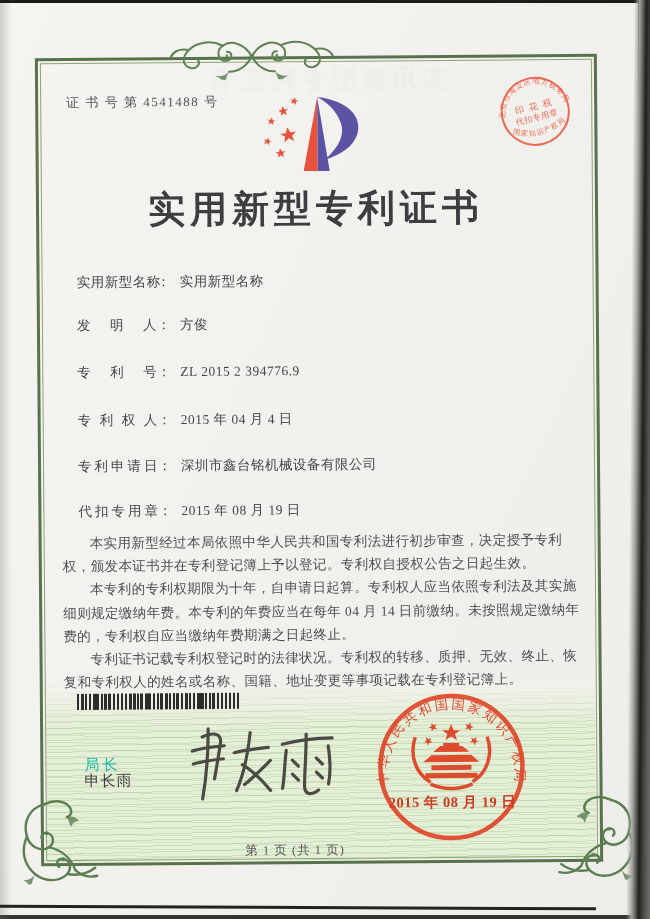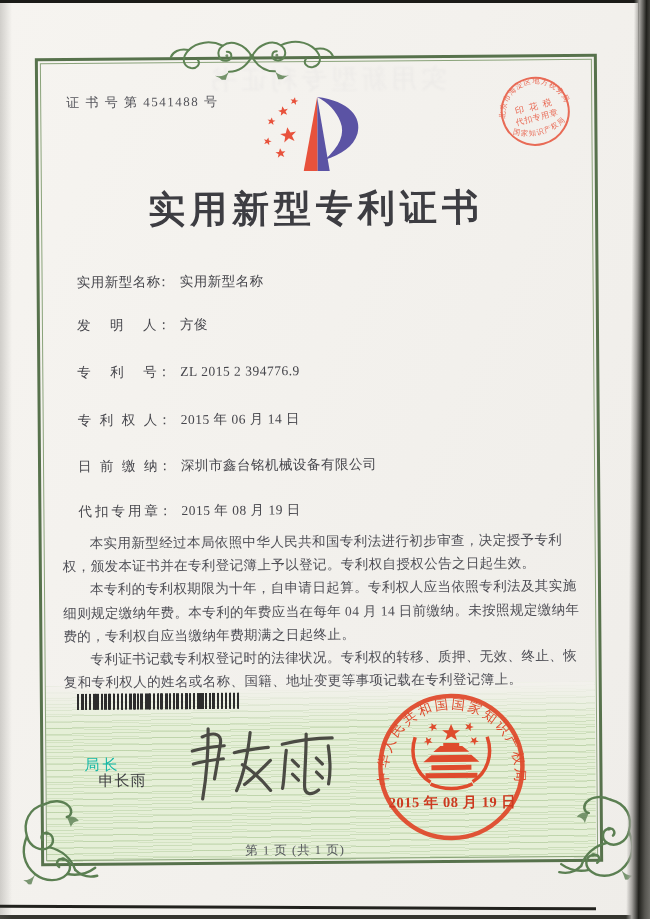--- a/index.html
+++ b/index.html
@@ -44,21 +44,21 @@
   .paras{position:absolute;left:62px;top:530px;width:527px;}
   .paras p{margin:0;text-indent:2em;font-size:13.5px;line-height:23.2px;letter-spacing:0.4px;color:#4e4e55;}
 
   .barcode{position:absolute;left:75px;top:692px;width:162px;height:16px;
       background:
         repeating-linear-gradient(90deg,#2c2c2c 0 2px,transparent 2px 4px),
         repeating-linear-gradient(90deg,#2c2c2c 0 1px,transparent 1px 9px),
         repeating-linear-gradient(90deg,transparent 0 5px,#2c2c2c 5px 7px,transparent 7px 13px);}
 
   .signer-title{position:absolute;left:82px;top:754px;font-size:15px;letter-spacing:3px;color:#14b8a6;}
-  .signer-name{position:absolute;left:96px;top:770px;font-size:15px;letter-spacing:1px;color:#3c3c40;}
+  .signer-name{position:absolute;left:82px;top:770px;font-size:15px;letter-spacing:1px;color:#3c3c40;}
   .sig{position:absolute;left:176px;top:724px;}
 
   .seal{position:absolute;left:371px;top:690px;opacity:0.96;}
   .seal-date{position:absolute;left:386px;top:794px;font-size:14.5px;font-weight:bold;
       color:#cc3a20;letter-spacing:0.5px;}
   .taxseal{position:absolute;left:496px;top:71px;transform:rotate(-14deg);opacity:0.92;}
   .logo{position:absolute;left:257px;top:94px;}
 
   .orn-top{position:absolute;left:170px;top:33px;}
   .orn-bl{position:absolute;left:12px;top:796px;}
@@ -168,24 +168,24 @@
     <div class="frow" id="f1">
       <span class="lab">实用新型名称</span><span class="col">：</span><span class="val">实用新型名称</span>
     </div>
     <div class="frow" id="f2">
       <span class="lab">发明人</span><span class="col">：</span><span class="val">方俊</span>
     </div>
     <div class="frow" id="f3">
       <span class="lab">专利号</span><span class="col">：</span><span class="val">ZL 2015 2 394776.9</span>
     </div>
     <div class="frow" id="f4">
-      <span class="lab">专利权人</span><span class="col">：</span><span class="val">2015 年 06 月 14 日</span>
+      <span class="lab">专利权人</span><span class="col">：</span><span class="val">2015 年 04 月 4 日</span>
     </div>
     <div class="frow" id="f5">
-      <span class="lab">日前缴纳</span><span class="col">：</span><span class="val">深圳市鑫台铭机械设备有限公司</span>
+      <span class="lab">专利申请日</span><span class="col">：</span><span class="val">深圳市鑫台铭机械设备有限公司</span>
     </div>
     <div class="frow" id="f6">
       <span class="lab">代扣专用章</span><span class="col">：</span><span class="val">2015 年 08 月 19 日</span>
     </div>
 
     <div class="paras">
       <p>本实用新型经过本局依照中华人民共和国专利法进行初步审查，决定授予专利权，颁发本证书并在专利登记簿上予以登记。专利权自授权公告之日起生效。</p>
       <p>本专利的专利权期限为十年，自申请日起算。专利权人应当依照专利法及其实施细则规定缴纳年费。本专利的年费应当在每年 04 月 14 日前缴纳。未按照规定缴纳年费的，专利权自应当缴纳年费期满之日起终止。</p>
       <p>专利证书记载专利权登记时的法律状况。专利权的转移、质押、无效、终止、恢复和专利权人的姓名或名称、国籍、地址变更等事项记载在专利登记簿上。</p>
     </div>

